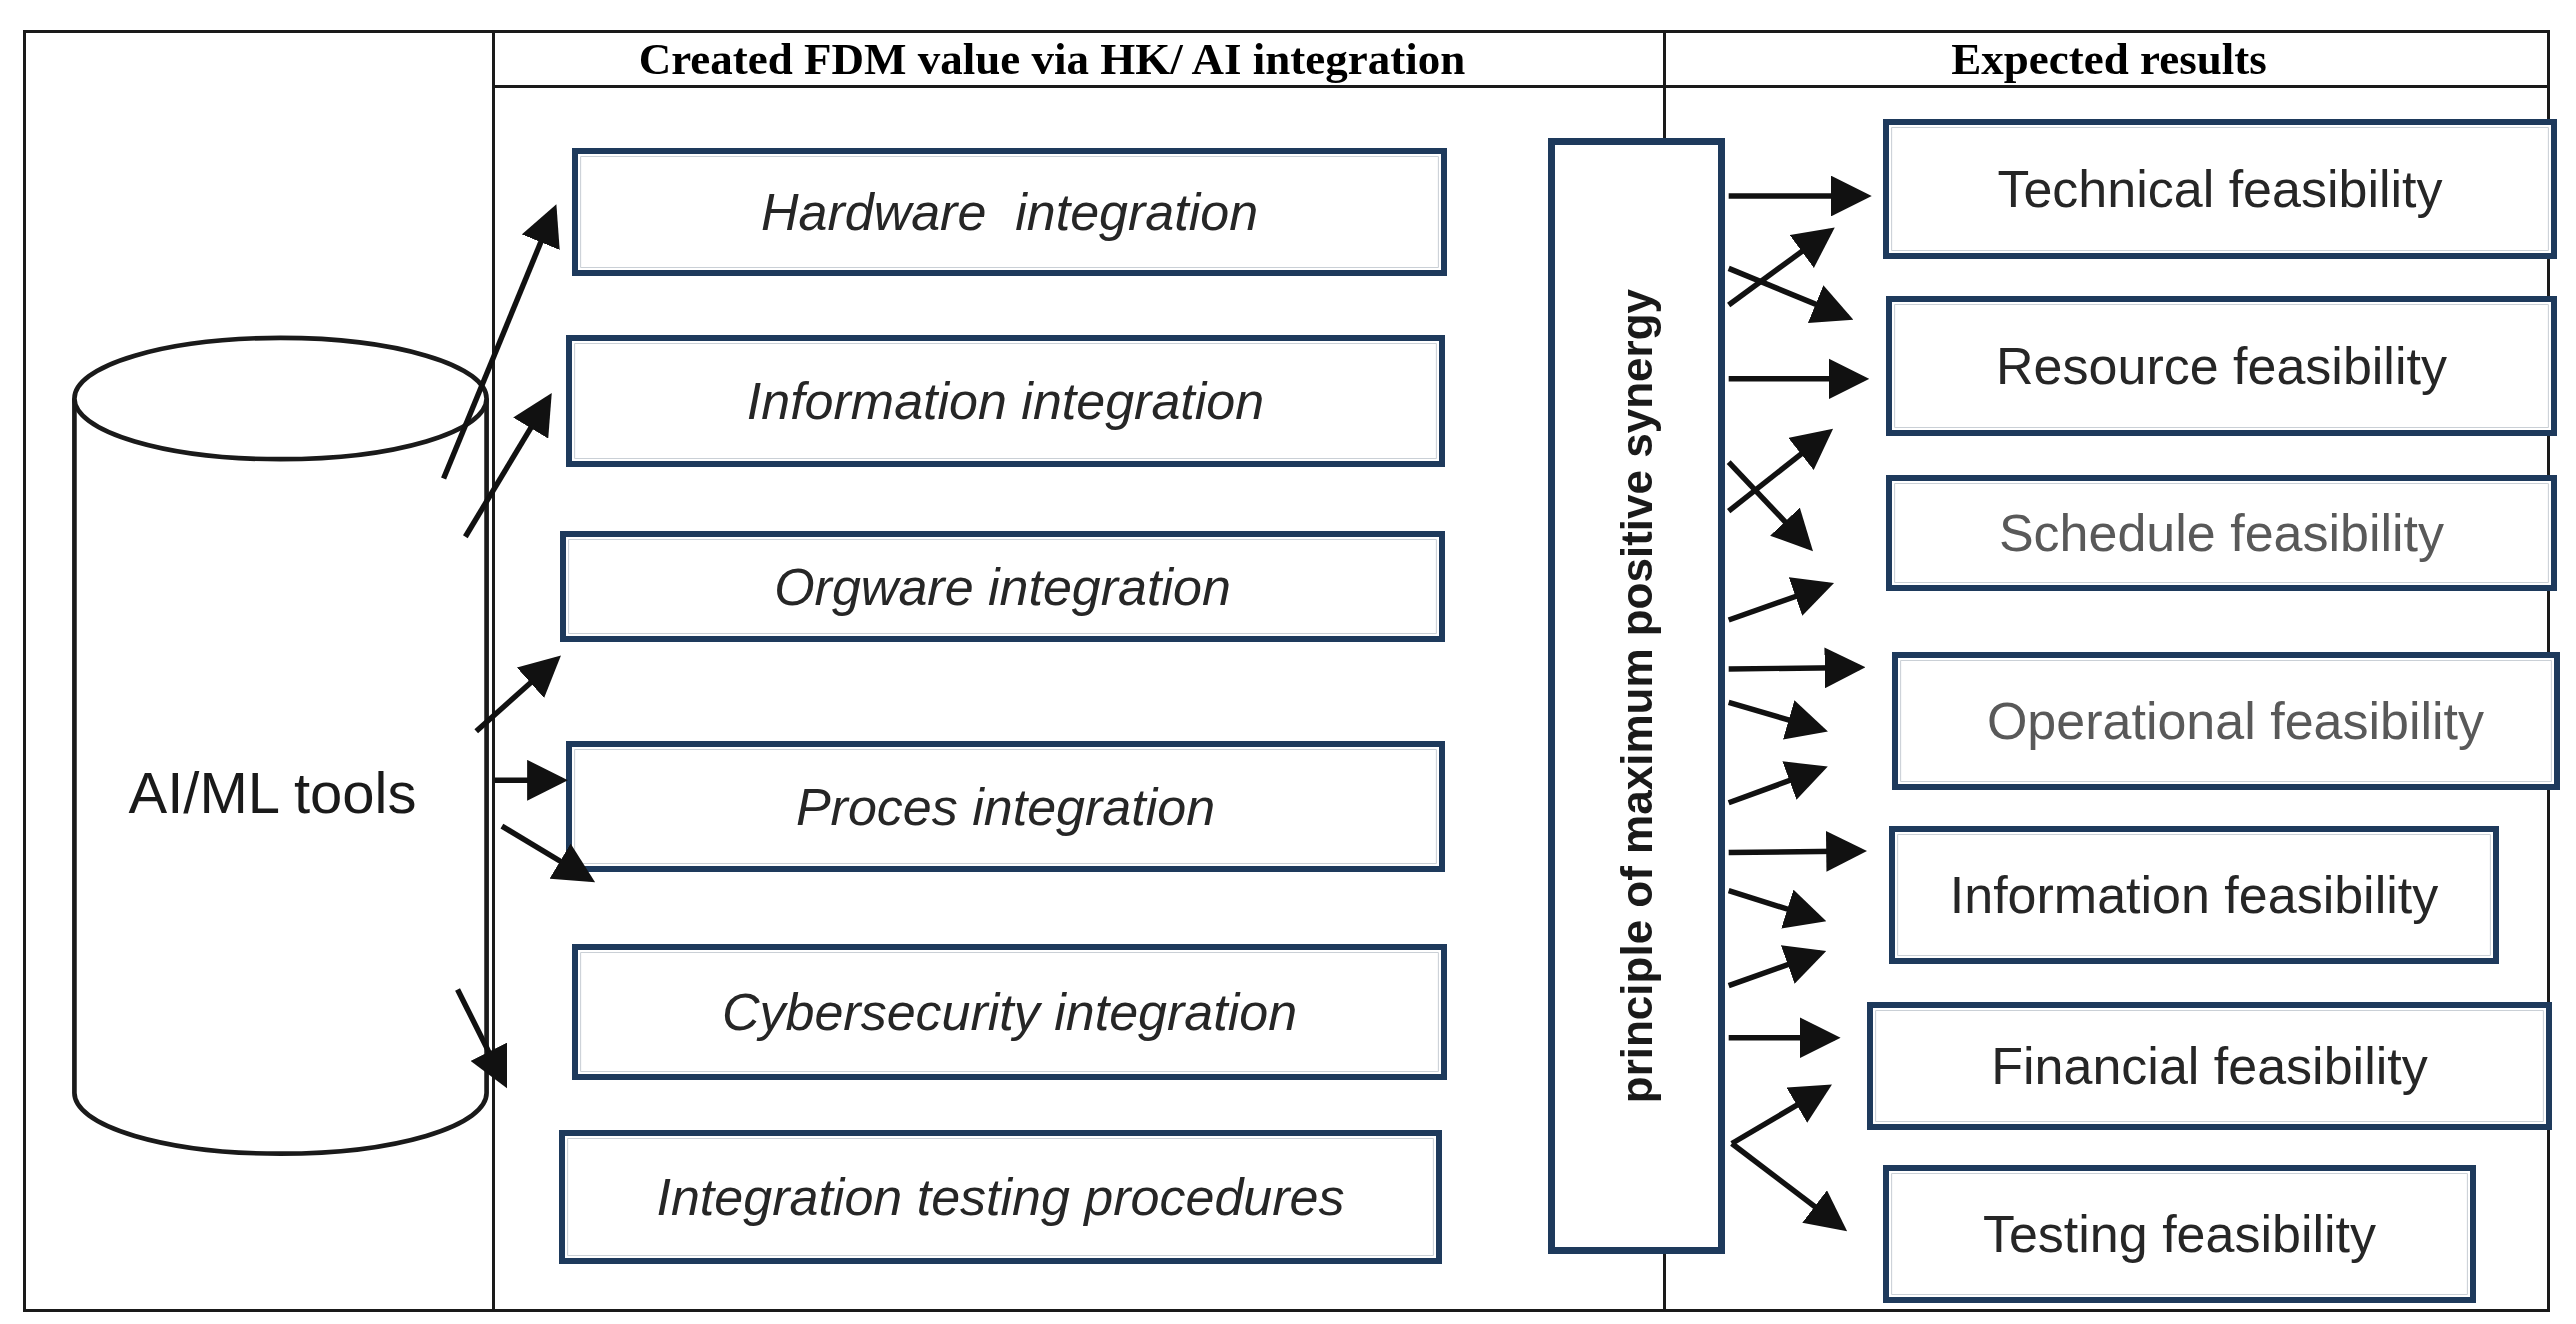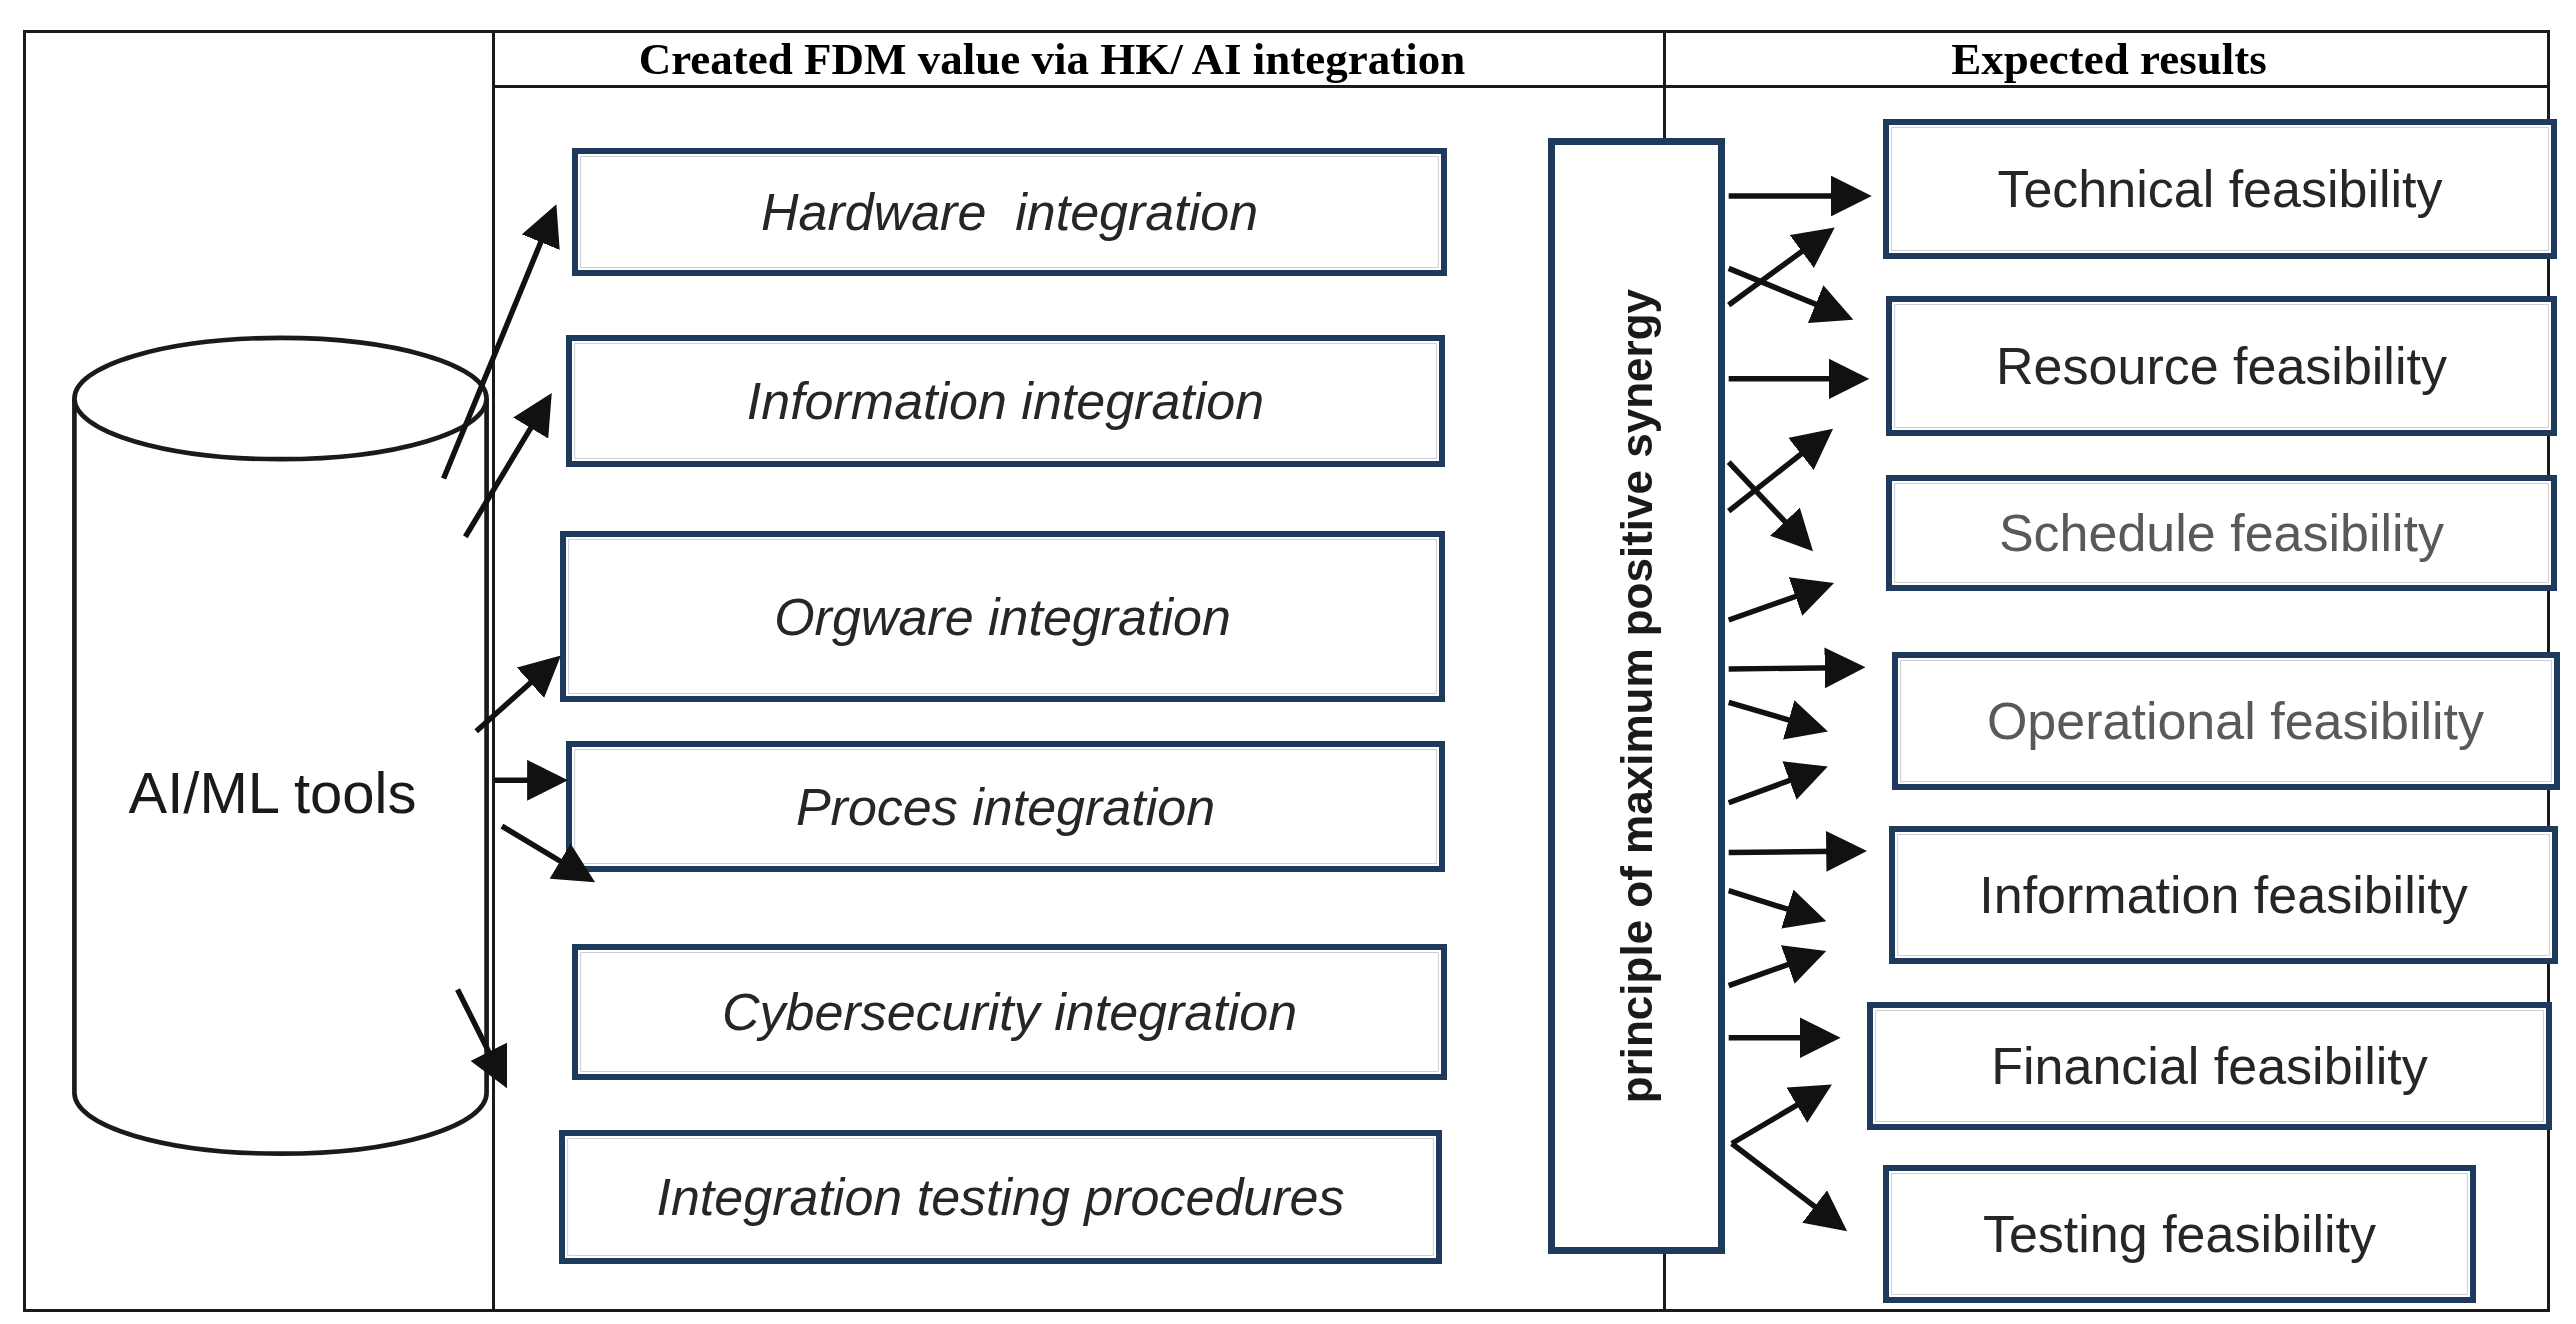--- a/index.html
+++ b/index.html
@@ -83,21 +83,21 @@
     <ellipse cx="300" cy="92" rx="265" ry="78" fill="#ffffff" stroke="#1a1a1a" stroke-width="6"></ellipse>
   </svg>
   <div class="cyl-label">AI/ML tools</div>
 
   <div class="dbox mid" style="left:572px;top:148px;width:875px;height:128px;">
     <span class="box-label">Hardware  integration</span>
   </div>
   <div class="dbox mid" style="left:566px;top:335px;width:879px;height:132px;">
     <span class="box-label">Information integration</span>
   </div>
-  <div class="dbox mid" style="left:560px;top:531px;width:885px;height:171px;">
+  <div class="dbox mid" style="left:560px;top:531px;width:885px;height:111px;">
     <span class="box-label">Orgware integration</span>
   </div>
   <div class="dbox mid" style="left:566px;top:741px;width:879px;height:131px;">
     <span class="box-label">Proces integration</span>
   </div>
   <div class="dbox mid" style="left:572px;top:944px;width:875px;height:136px;">
     <span class="box-label">Cybersecurity integration</span>
   </div>
   <div class="dbox mid" style="left:559px;top:1130px;width:883px;height:134px;">
     <span class="box-label">Integration testing procedures</span>
@@ -112,21 +112,21 @@
   </div>
   <div class="dbox res" style="left:1886px;top:296px;width:671px;height:140px;">
     <span class="box-label">Resource feasibility</span>
   </div>
   <div class="dbox res" style="left:1886px;top:475px;width:671px;height:116px;">
     <span class="box-label muted">Schedule feasibility</span>
   </div>
   <div class="dbox res" style="left:1892px;top:652px;width:668px;height:138px;padding-left:19px;">
     <span class="box-label muted">Operational feasibility</span>
   </div>
-  <div class="dbox res" style="left:1889px;top:826px;width:669px;height:138px;">
+  <div class="dbox res" style="left:1889px;top:826px;width:610px;height:138px;">
     <span class="box-label">Information feasibility</span>
   </div>
   <div class="dbox res" style="left:1867px;top:1002px;width:685px;height:128px;">
     <span class="box-label">Financial feasibility</span>
   </div>
   <div class="dbox res" style="left:1883px;top:1165px;width:593px;height:138px;">
     <span class="box-label">Testing feasibility</span>
   </div>
 
   <svg id="arrows" width="2576" height="1324" viewBox="0 0 3311 1702">

